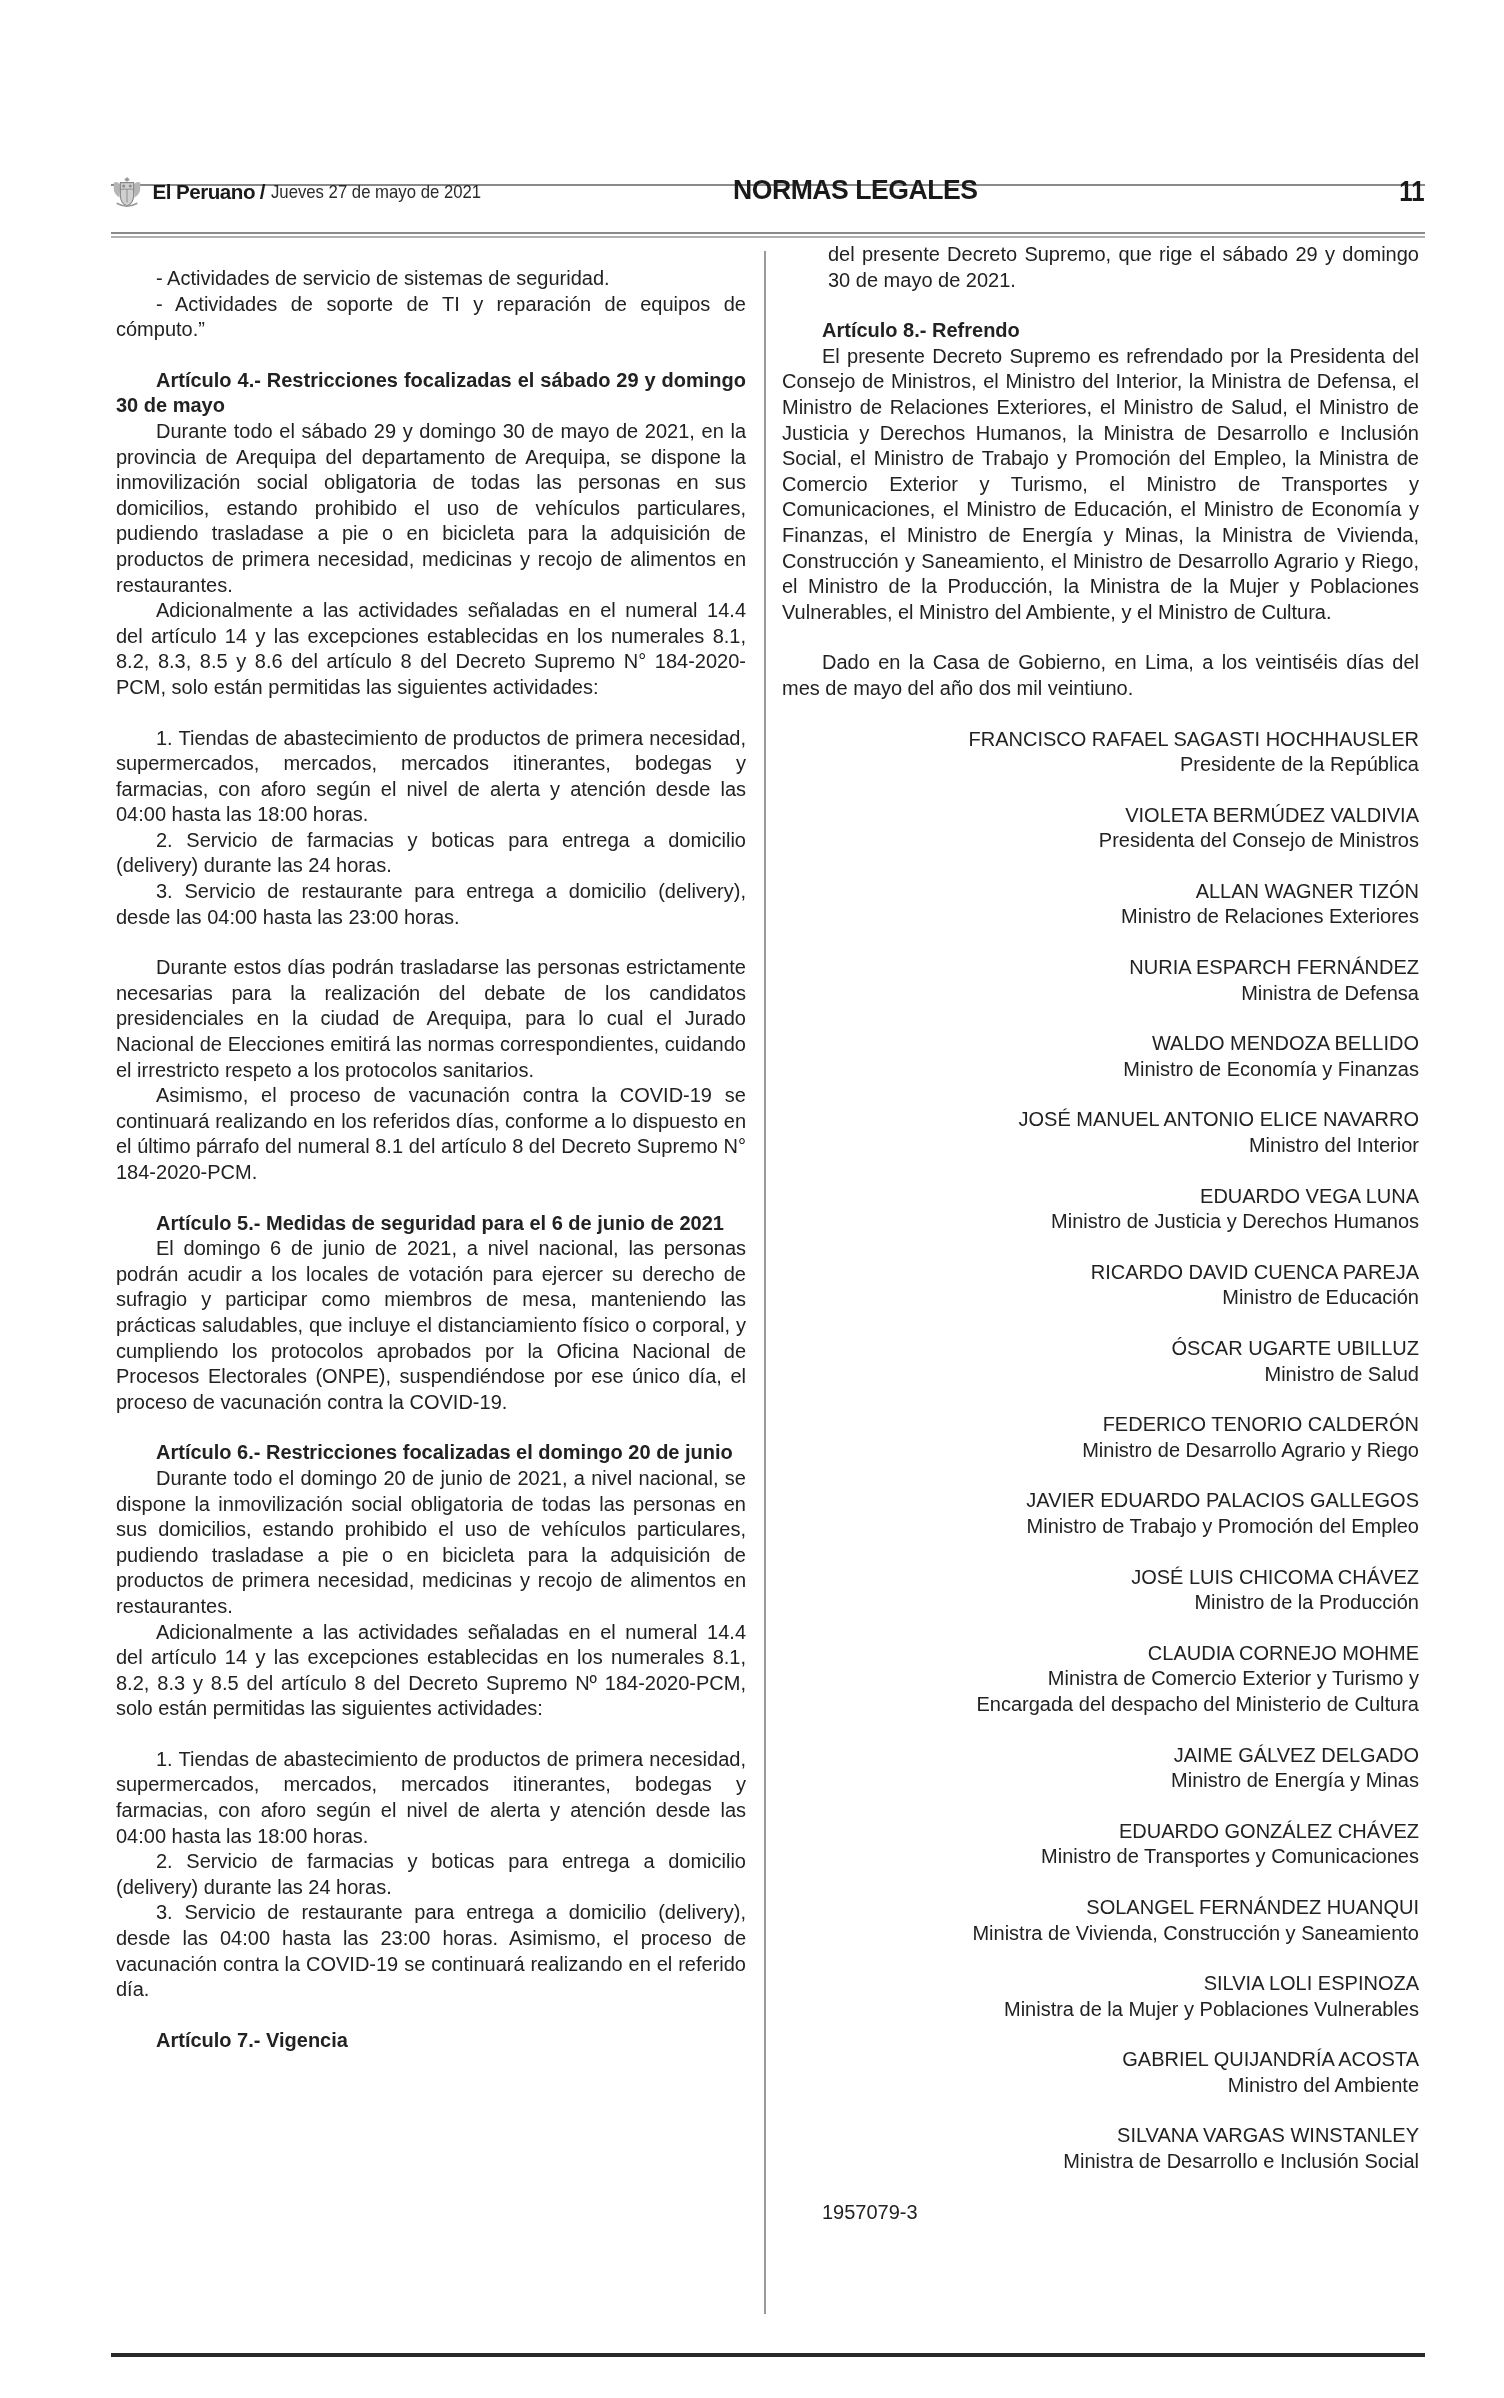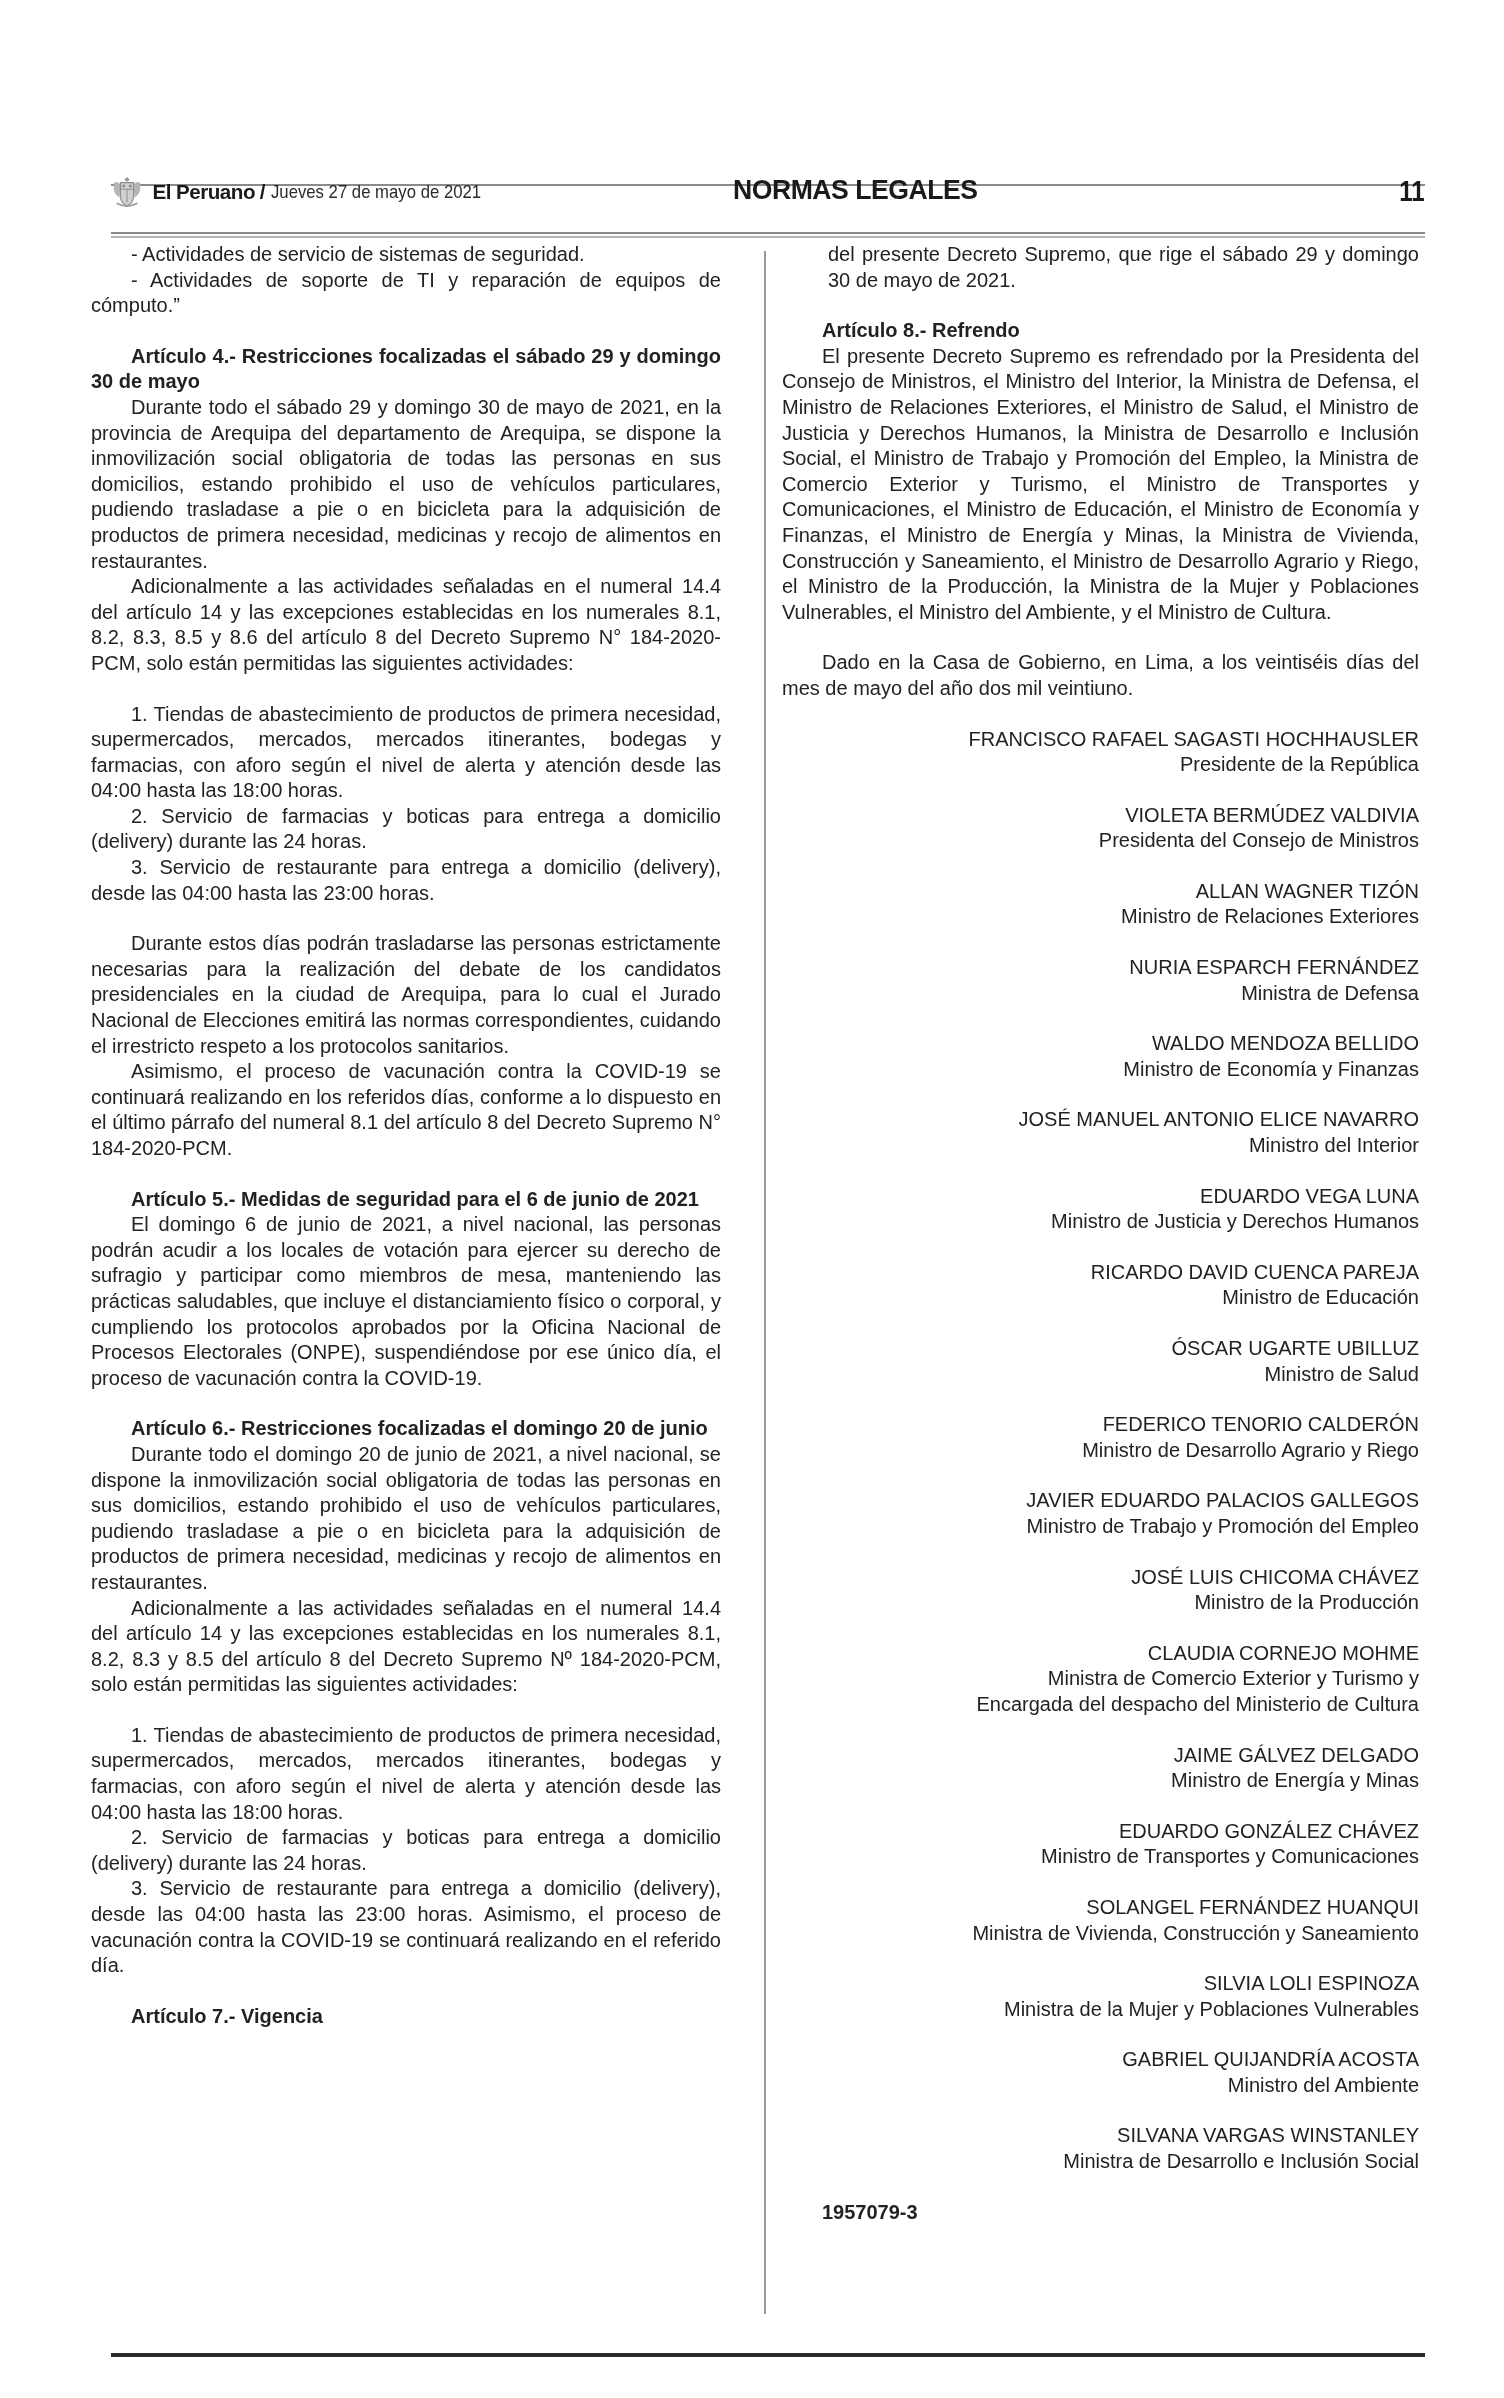--- a/index.html
+++ b/index.html
@@ -13,32 +13,32 @@
     .brand { font-family: "Liberation Sans", sans-serif; font-weight: bold; font-size: 20.6px; letter-spacing: -0.5px; color: #1a1a1a; }
     .slash { font-family: "Liberation Sans", sans-serif; font-weight: bold; font-size: 20.6px; margin: 0 5.6px 0 4.7px; color: #1a1a1a; }
     .date { font-family: "Liberation Sans", sans-serif; font-size: 19px; color: #2a2a2a; transform: scaleX(0.88); transform-origin: left center; display: inline-block; }
     .section { position: absolute; left: 622px; top: 3.7px; font-family: "Liberation Sans", sans-serif; font-weight: bold; font-size: 28px; letter-spacing: -0.5px; color: #1a1a1a; transform: scaleX(0.95); transform-origin: left center; }
     .pgnum { position: absolute; right: 0; top: 3.7px; font-family: "Liberation Sans", sans-serif; font-weight: bold; font-size: 30px; color: #1a1a1a; transform: scaleX(0.8); transform-origin: right center; }
     .hdr-line-b1 { position: absolute; left: 111px; top: 232px; width: 1314px; height: 1.9px; background: #8a8a8a; }
     .hdr-line-b2 { position: absolute; left: 111px; top: 236px; width: 1314px; height: 1.9px; background: #b0b0b0; }
 
     
     .col { position: absolute; top: 242px; font-family: "Liberation Sans", sans-serif; font-size: 20px; line-height: 25.6px; color: #222; }
-    .col-left { left: 91px; width: 630px; }
+    .col-left { left: 116px; width: 630px; margin-top: 24px; }
     .col-right { left: 782px; width: 637px; }
     .col p { margin: 0; text-align: justify; text-indent: 40px; }
     .col p.noind { text-indent: 0; margin-left: 46px; }
     .col .gap { height: 25px; }
     .col h3 { margin: 0; font-size: 20px; line-height: 25.6px; font-weight: bold; text-indent: 40px; text-align: justify; }
     .vdiv { position: absolute; left: 764px; top: 251px; width: 1.9px; height: 2063px; background: #9a9a9a; }
 
     .sig { margin-left: 40px; text-align: right; }
     .sig-block { margin-bottom: 25px; }
     .sig-name, .sig-role { display: block; }
-    .code { font-weight: bold; margin-left: 40px; margin-top: 0; }
+    .code { font-weight: normal; margin-left: 40px; margin-top: 0; }
 
     .foot-line { position: absolute; left: 111px; top: 2353px; width: 1314px; height: 3.7px; background: #2a2a2a; }
   </style>
 </head>
 <body>
 
 <div class="page">
 
   <div class="hdr-line-top"></div>
   <div class="hdr">

